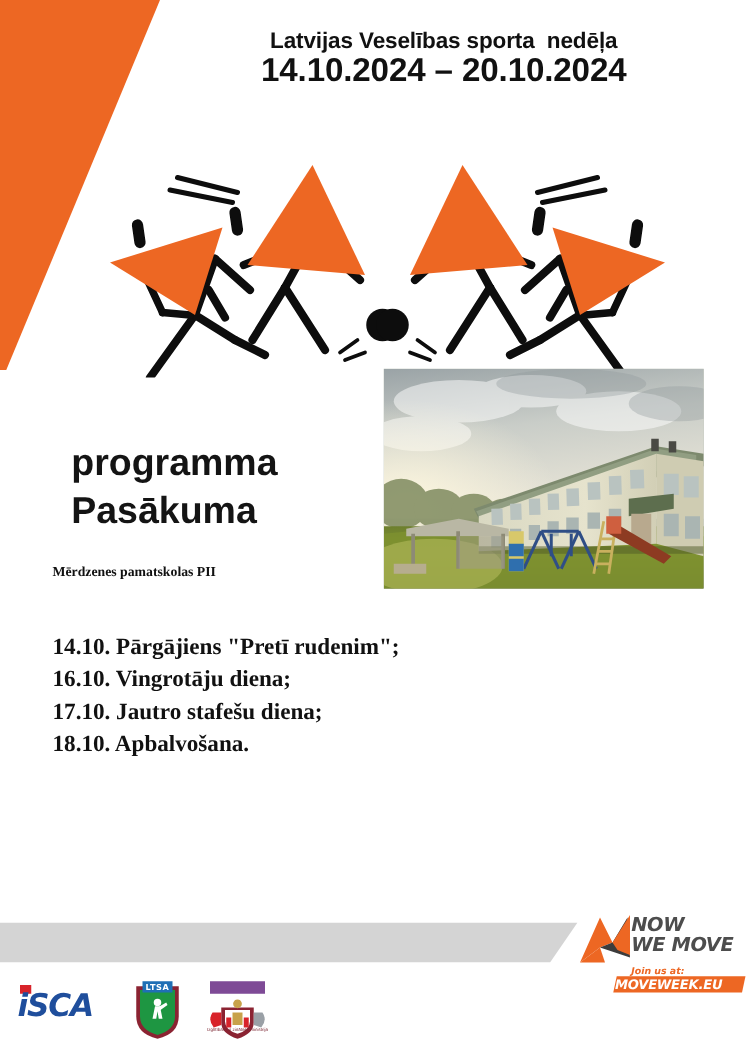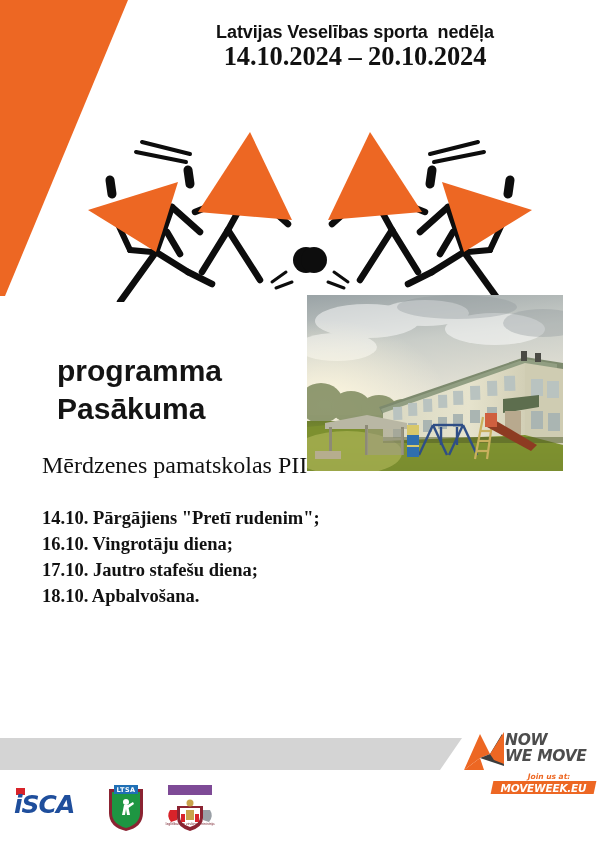--- a/index.html
+++ b/index.html
@@ -39,21 +39,21 @@
   .title-line1 {
     font-family: "Liberation Sans", sans-serif;
     font-weight: bold;
     font-size: 18px;
     line-height: 1.13;
     color: #111111;
     letter-spacing: -0.1px;
     white-space: pre;
   }
   .title-line2 {
-    font-family: Liberation Serif, serif;
+    font-family: Liberation Sans, sans-serif;
     font-weight: bold;
     font-size: 26.5px;
     line-height: 1.13;
     color: #111111;
     letter-spacing: -0.1px;
   }
 
   
   .runners {
     position: absolute;
@@ -75,22 +75,22 @@
     line-height: 1.28;
     color: #141414;
   }
 
   
   .subtitle {
     position: absolute;
     left: 42px;
     top: 452px;
     font-family: "Liberation Serif", serif;
-    font-weight: normal;
-    font-size: 24px;
+    font-weight: bold;
+    font-size: 11px;
     color: #111111;
   }
 
   
   .program-list {
     position: absolute;
     left: 42px;
     top: 505px;
     width: 420px;
     font-family: "Liberation Serif", serif;
@@ -142,41 +142,40 @@
     font-size: 15.5px;
     line-height: 1.02;
     color: #4d4d4d;
     letter-spacing: -0.3px;
   }
   .joinus {
     position: absolute;
     left: 505px;
     top: 772px;
     width: 88px;
-    text-align: center;
     font-family: "DejaVu Sans", sans-serif;
     font-weight: bold;
     font-style: italic;
     font-size: 7.5px;
     color: #ED6723;
   }
   .moveweek-banner {
     position: absolute;
     left: 492px;
     top: 781px;
     width: 103px;
     height: 13px;
     background: #ED6723;
     transform: skewX(-12deg);
   }
   .moveweek-text {
     position: absolute;
     left: 492px;
     top: 782px;
-    width: 103px;
+    width: 83px;
     text-align: center;
     font-family: "DejaVu Sans", sans-serif;
     font-weight: bold;
     font-style: italic;
     font-size: 10.5px;
     color: #ffffff;
     letter-spacing: -0.2px;
   }
 
   

